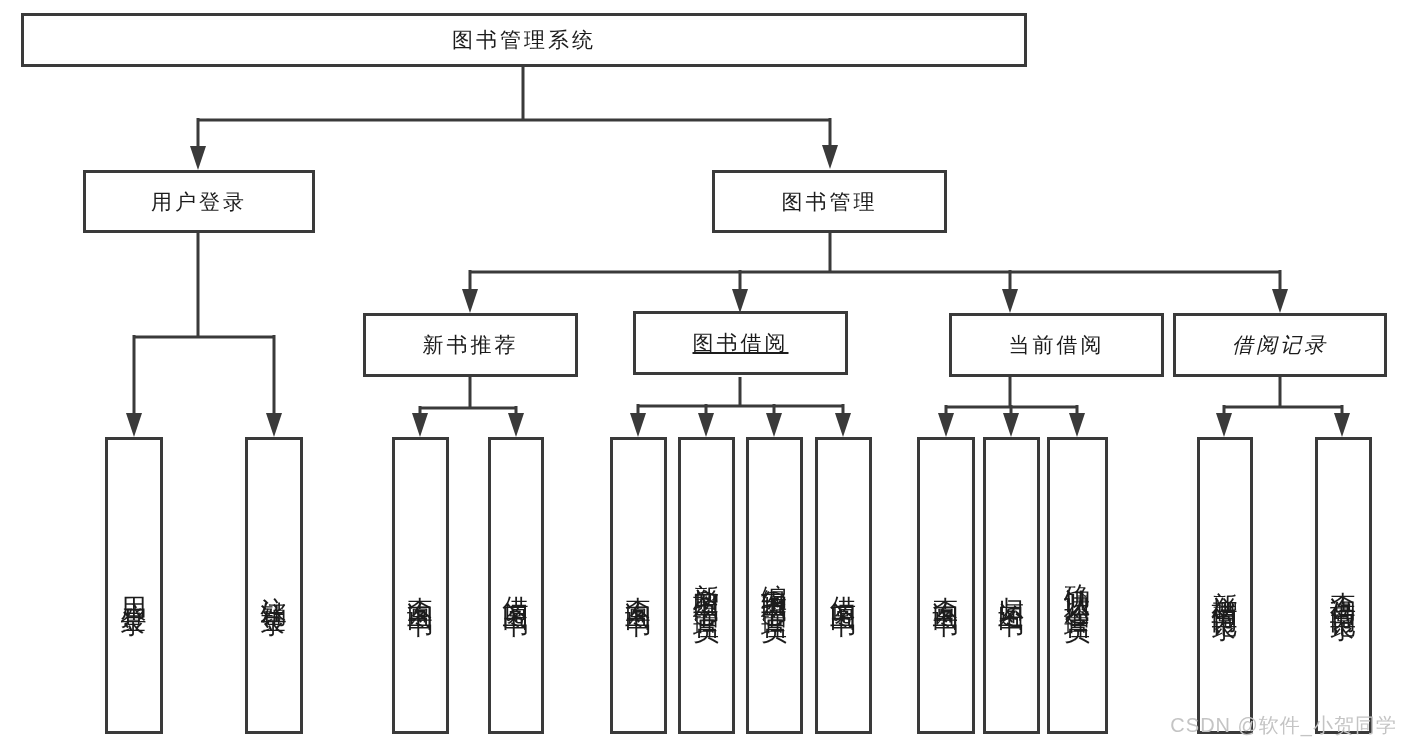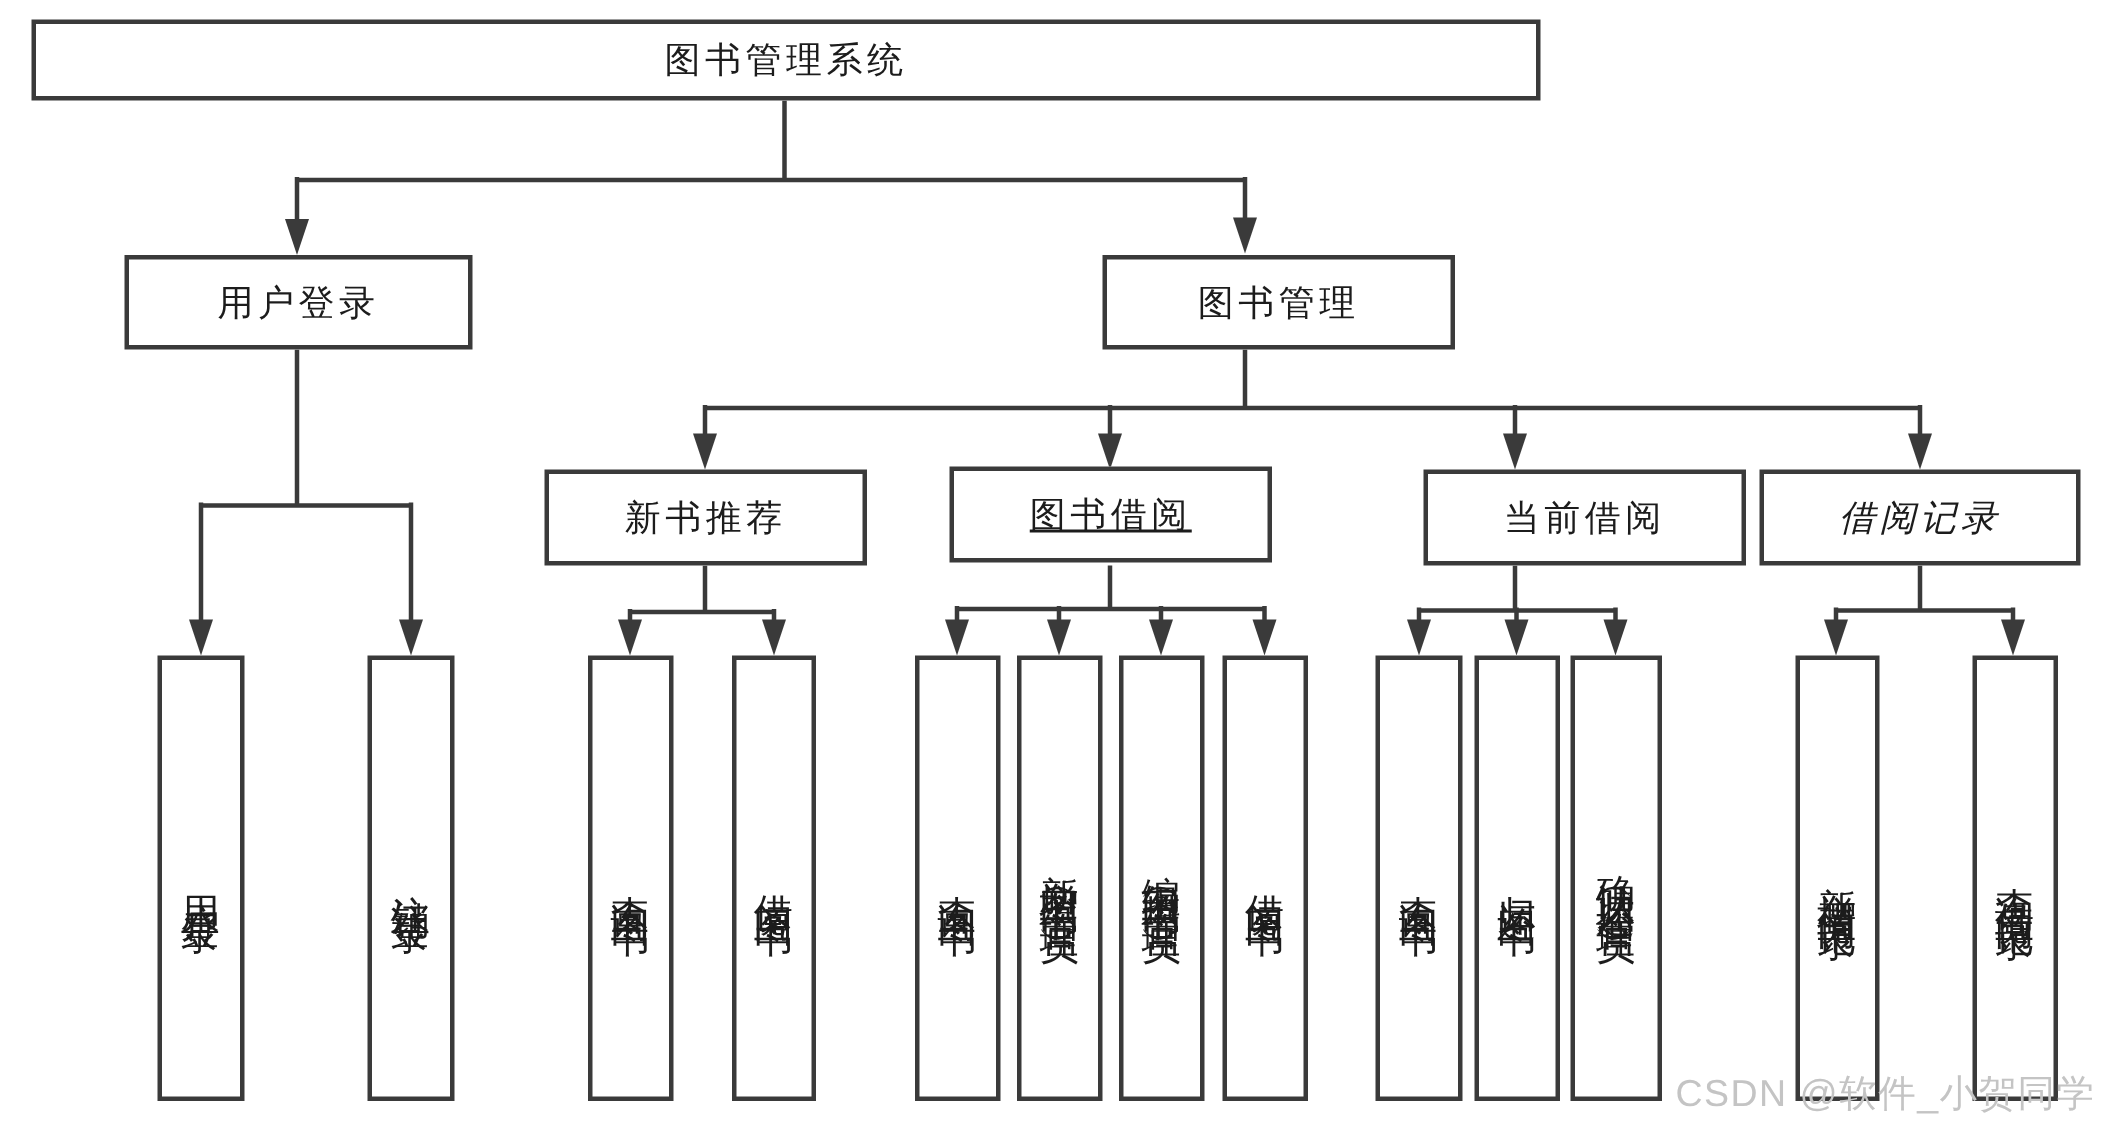--- a/index.html
+++ b/index.html
@@ -24,21 +24,21 @@
   }
   .node {
     position: absolute;
     box-sizing: border-box;
     border: 3px solid #3a3a3a;
     background: #ffffff;
     display: flex;
     align-items: center;
     justify-content: center;
     color: #1c1c1c;
-    font-size: 24px;
+    font-size: 21px;
     letter-spacing: 3px;
     white-space: nowrap;
   }
   .vnode {
     position: absolute;
     box-sizing: border-box;
     border: 3px solid #3a3a3a;
     background: #ffffff;
     top: 437px;
     height: 297px;
@@ -52,21 +52,21 @@
     writing-mode: vertical-rl;
     text-orientation: mixed;
     font-size: 26px;
     letter-spacing: 5px;
     line-height: 1;
   }
   .watermark {
     position: absolute;
     right: 8px;
     top: 712px;
-    font-size: 25px;
+    font-size: 20px;
     letter-spacing: 1px;
     color: #c4c4c4;
     white-space: nowrap;
   }
 </style>
 </head>
 <body>
 
 <div class="canvas">
 
@@ -110,21 +110,21 @@
     </g>
   </svg>
 
   <div class="node" style="left:21px; top:13px; width:1006px; height:54px;">
     <span>图书管理系统</span>
   </div>
 
   <div class="node" style="left:83px; top:170px; width:232px; height:63px;">
     <span>用户登录</span>
   </div>
-  <div class="node" style="left:712px; top:170px; width:235px; height:63px;margin-left:23px;">
+  <div class="node" style="left:712px; top:170px; width:235px; height:63px;">
     <span>图书管理</span>
   </div>
 
   <div class="node" style="left:363px; top:313px; width:215px; height:64px;">
     <span>新书推荐</span>
   </div>
   <div class="node" style="left:633px; top:311px; width:215px; height:64px;text-decoration:underline;">
     <span>图书借阅</span>
   </div>
   <div class="node" style="left:949px; top:313px; width:215px; height:64px;">

